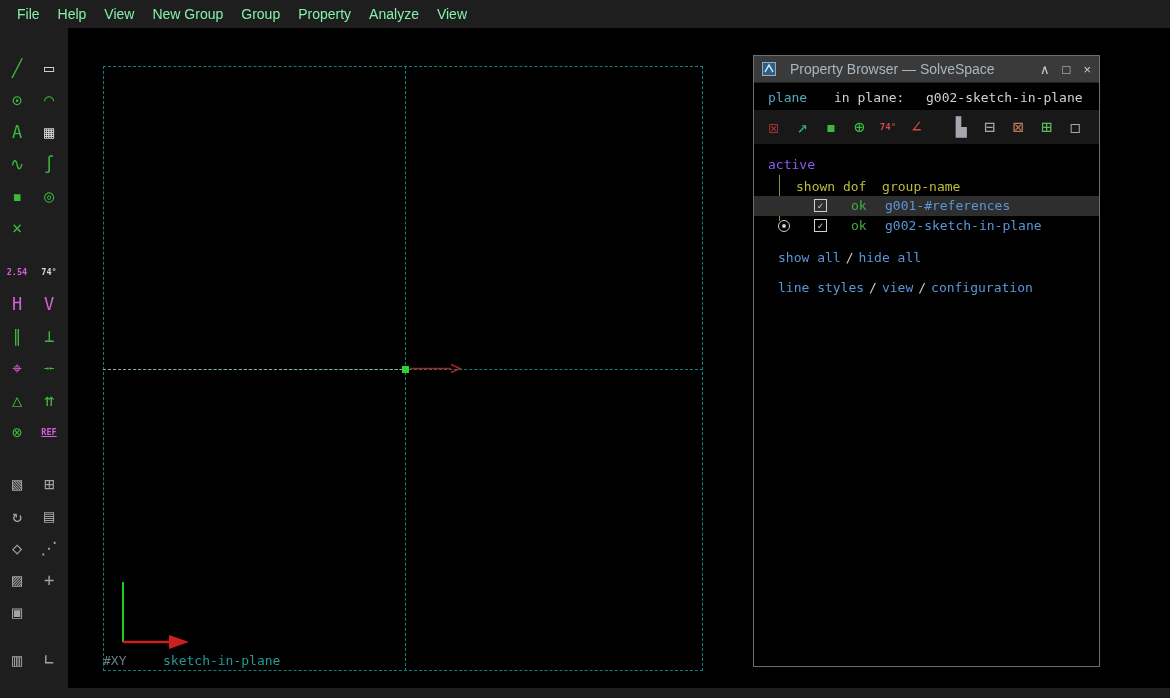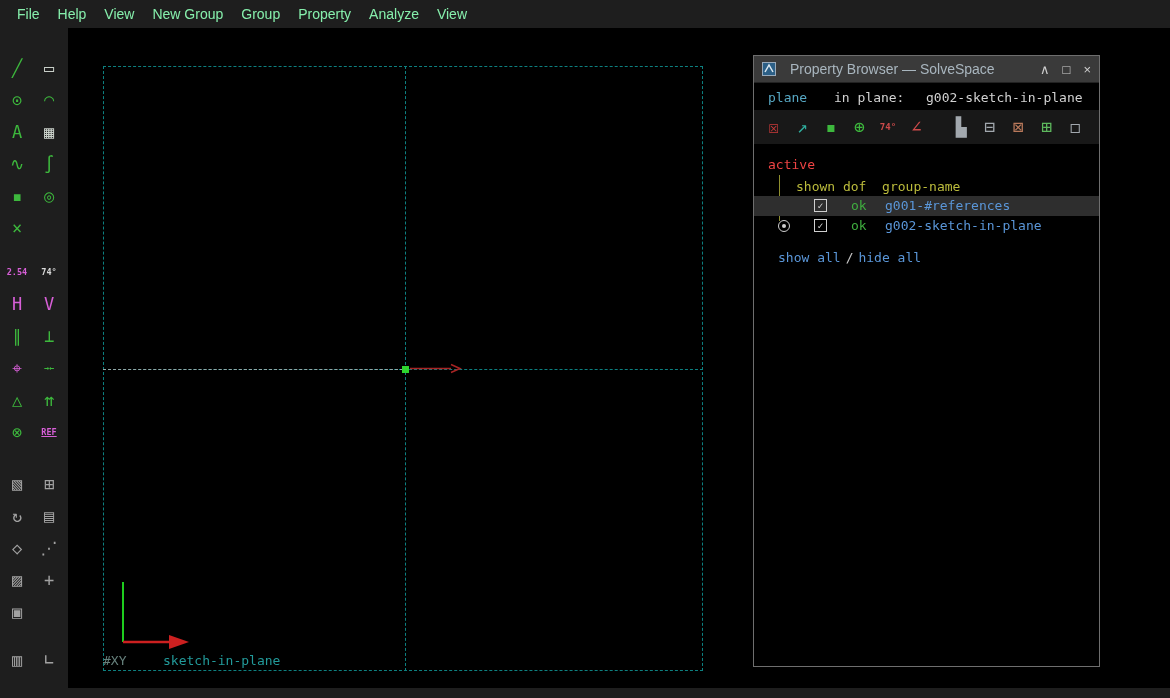--- a/index.html
+++ b/index.html
@@ -43,21 +43,21 @@
   .pb-content{position:relative;height:583px;}
   .pb-header-line{position:absolute;left:0;top:7px;width:100%;height:16px;}
   .home-link{position:absolute;left:14px;color:#57a8c4;cursor:pointer;}
   .inplane-text{position:absolute;left:80px;color:#d2d2d2;}
   .plane-name{position:absolute;left:172px;color:#d2d2d2;}
   .pb-toolbar{position:absolute;left:0;top:27px;width:100%;height:34px;background:#181818;
               display:flex;align-items:center;padding:0 10px;gap:9px;box-sizing:border-box;}
   .pb-tool{width:24px;height:24px;display:flex;align-items:center;justify-content:center;
            font-size:18px;line-height:1;cursor:pointer;}
   .pb-tool.small{font-size:9px;font-weight:bold;}
-  .active-label{position:absolute;left:14px;top:74px;color:#ef4444;}
+  .active-label{position:absolute;left:14px;top:74px;color:#8b5cf6;}
   .tree-line{position:absolute;left:25px;top:92px;height:46px;width:0;border-left:1px solid #8f8f2e;}
   .columns-header{position:absolute;left:42px;top:96px;color:#bcbc3c;white-space:pre;}
   .group-row{position:absolute;left:0;width:100%;height:20px;}
   .group-row.highlight{background:#2e2e2e;}
   .row1{top:113px;} .row2{top:133px;}
   .checkbox{position:absolute;left:60px;top:3px;width:13px;height:13px;border:1px solid #cfcfcf;
             color:#cfcfcf;font-size:10px;line-height:11px;text-align:center;box-sizing:border-box;cursor:pointer;}
   .radio{position:absolute;left:24px;top:4px;width:12px;height:12px;border:1px solid #cfcfcf;
          border-radius:50%;box-sizing:border-box;cursor:pointer;}
   .radio::after{content:"";position:absolute;left:3px;top:3px;width:4px;height:4px;
@@ -197,17 +197,20 @@
         <span class="radio"></span>
         <span class="checkbox">✓</span>
         <span class="dof">ok</span>
         <span class="gname">g002-sketch-in-plane</span>
       </div>
 
       <div class="links-row1">
         <span class="link">show all</span><span class="sep">/</span><span class="link">hide all</span>
       </div>
 
+      <div class="links-row2">
+        <span class="link">line styles</span><span class="sep">/</span><span class="link">view</span><span class="sep">/</span><span class="link">configuration</span>
+      </div>
 
     </div>
   </div>
 
 </div>
 
 </body></html>

